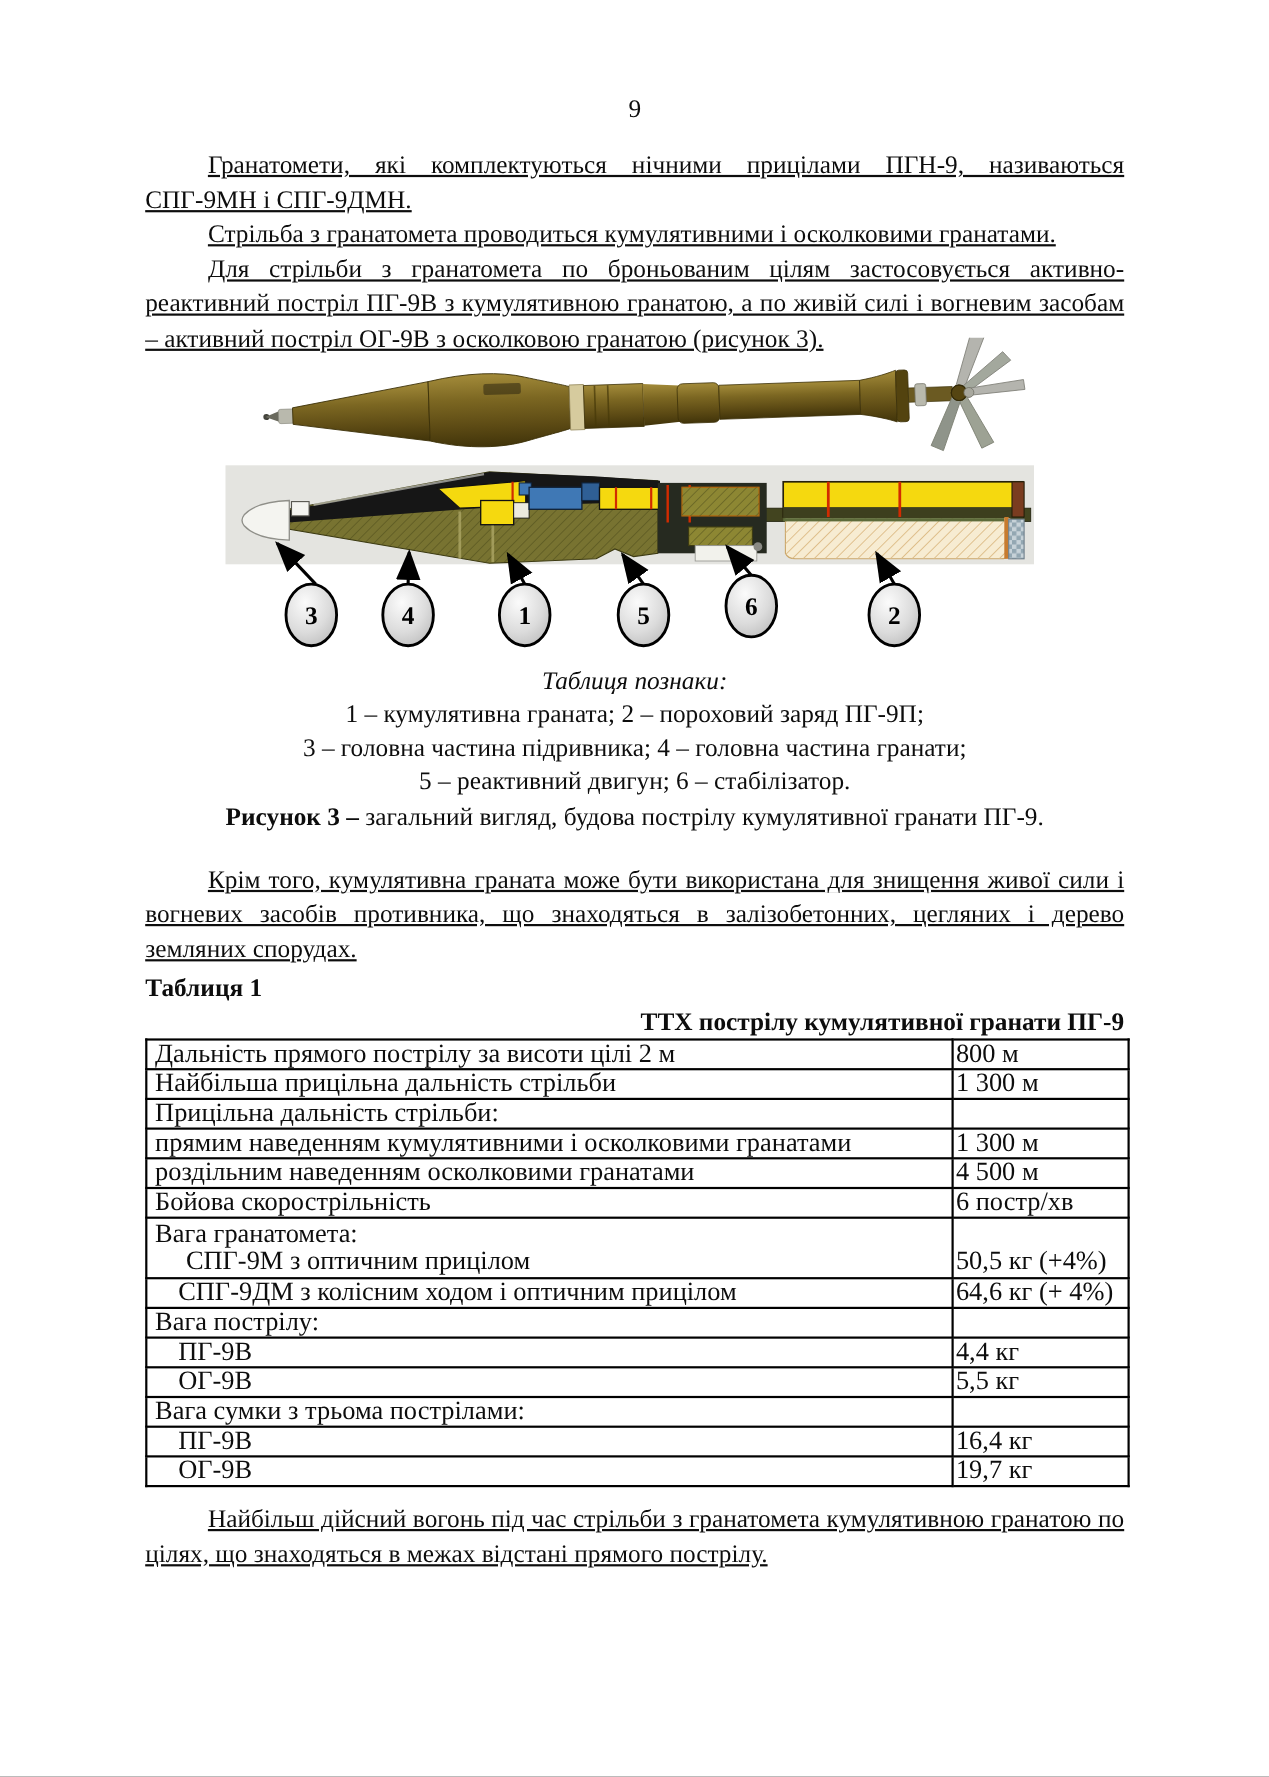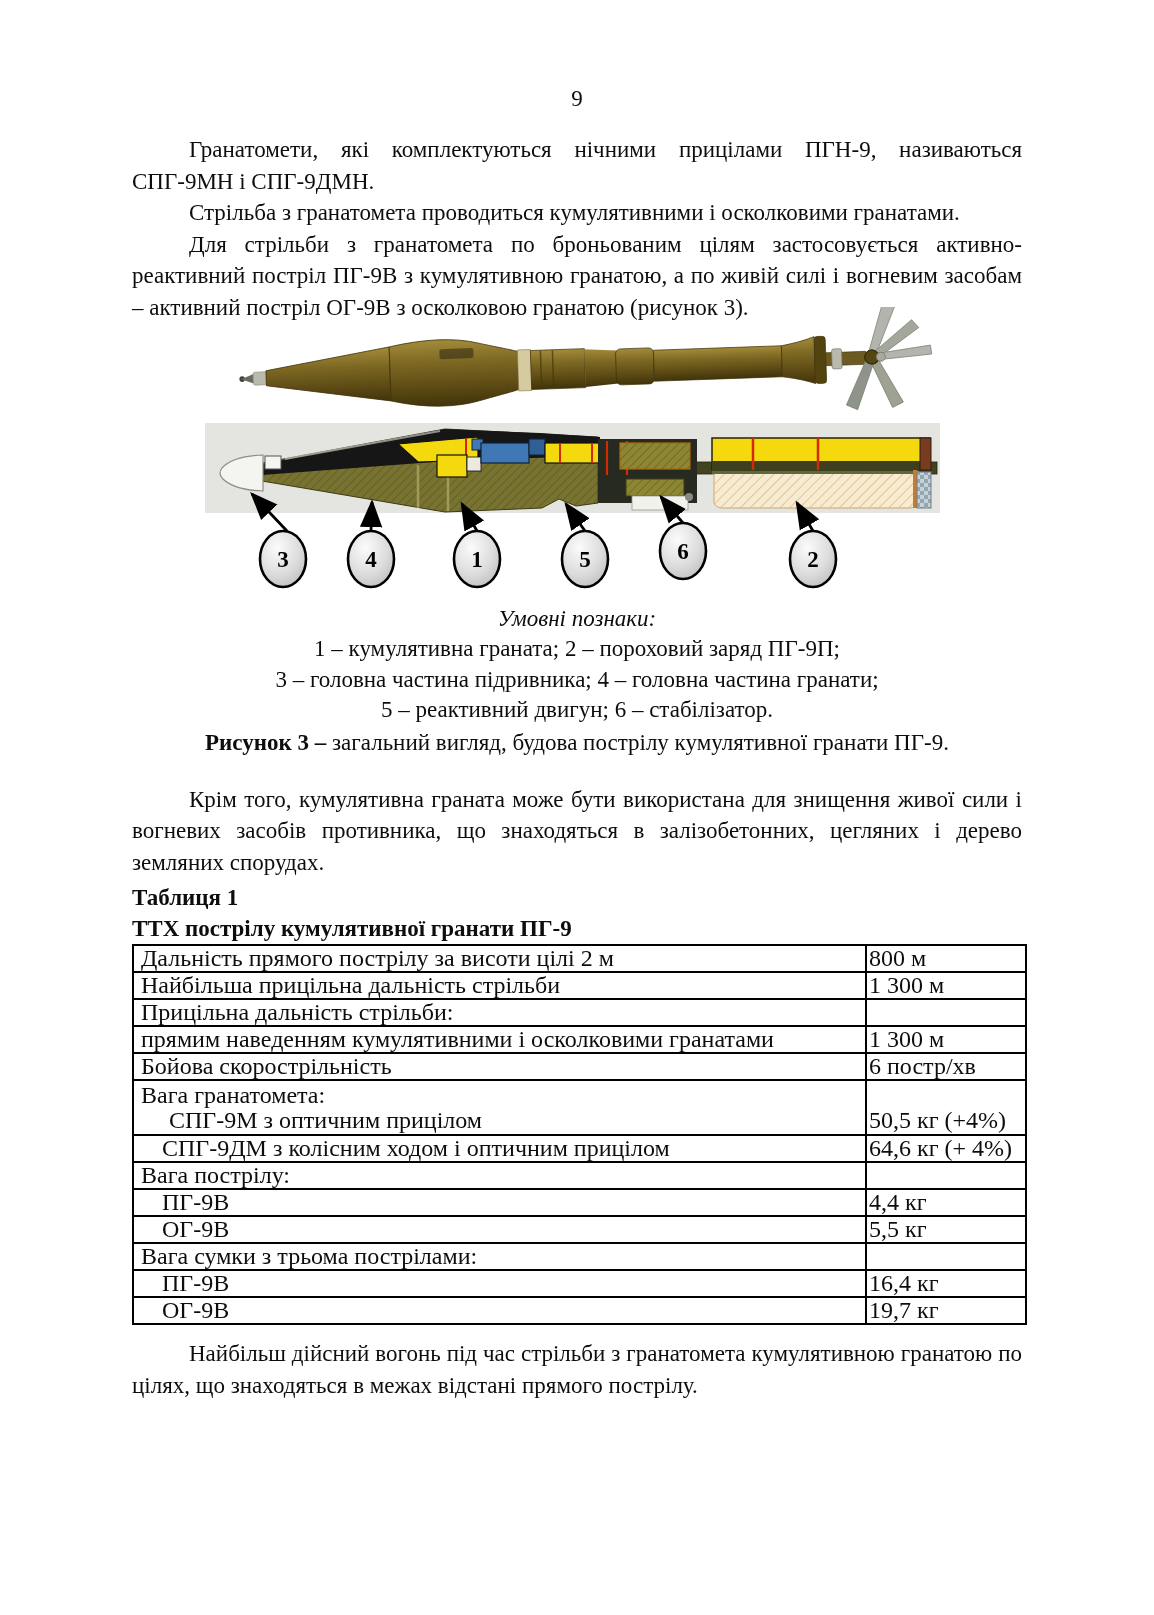--- a/index.html
+++ b/index.html
@@ -16,39 +16,40 @@
   .pagenum{
     padding-top:84px;
     text-align:center;
     line-height:30px;
   }
   .col{width:890px;margin-left:132px;}
   .para{
     text-align:justify;
     text-indent:57px;
     margin:0;
+    text-decoration:underline;
   }
   .p1{margin-top:20px;}
   .figure-wrap{margin-top:-16px;}
   .legend{
     text-align:center;
     margin-top:2px;
     line-height:30.5px;
   }
   .legend-title{font-style:italic;}
   .fig-caption{text-align:center;line-height:31px;margin-top:1px;}
   .fig-caption b{font-weight:bold;}
   .p4{margin-top:26px;}
   .table-label{
     font-weight:bold;
     margin-top:4px;
     line-height:31px;
   }
   .table-title{
-    text-align:left;
+    text-align:right;
     font-weight:bold;
     line-height:31px;
   }
   table.ttx{
     border-collapse:collapse;
     margin-left:132px;
     width:893px;
     table-layout:fixed;
     font-size:24px;
   }
@@ -217,21 +218,21 @@
       <text x="585" y="260">5</text>
       <ellipse cx="683" cy="244" rx="23" ry="28" fill="url(#ballGrad)" stroke="#000" stroke-width="2.6"></ellipse>
       <text x="683" y="252">6</text>
       <ellipse cx="813" cy="252" rx="23" ry="28" fill="url(#ballGrad)" stroke="#000" stroke-width="2.6"></ellipse>
       <text x="813" y="260">2</text>
     </g>
   </svg>
   </div>
 
   <div class="col legend">
-    <div class="legend-title">Умовні познаки:</div>
+    <div class="legend-title">Таблиця познаки:</div>
     <div>1 – кумулятивна граната; 2 – пороховий заряд ПГ-9П;</div>
     <div>3 – головна частина підривника; 4 – головна частина гранати;</div>
     <div>5 – реактивний двигун; 6 – стабілізатор.</div>
   </div>
   <div class="col fig-caption"><b>Рисунок 3 –</b><span> загальний вигляд, будова пострілу кумулятивної гранати ПГ-9.</span></div>
 
   <div class="col">
     <p class="para p4">Крім того, кумулятивна граната може бути використана для знищення живої сили і вогневих засобів противника, що знаходяться в залізобетонних, цегляних і дерево земляних спорудах.</p>
     <div class="table-label">Таблиця 1</div>
     <div class="table-title">ТТХ пострілу кумулятивної гранати ПГ-9</div>
@@ -253,20 +254,24 @@
         </tr>
         <tr>
           <td>Прицільна дальність стрільби:</td>
           <td class="val"></td>
         </tr>
         <tr>
           <td>прямим наведенням кумулятивними і осколковими гранатами</td>
           <td class="val">1 300 м</td>
         </tr>
         <tr>
+          <td>роздільним наведенням осколковими гранатами</td>
+          <td class="val">4 500 м</td>
+        </tr>
+        <tr>
           <td>Бойова скорострільність</td>
           <td class="val">6 постр/хв</td>
         </tr>
         <tr class="two">
           <td>
             <div>Вага гранатомета:</div>
             <div class="sub">СПГ-9М з оптичним прицілом</div>
           </td>
           <td class="val">50,5 кг (+4%)</td>
         </tr>

